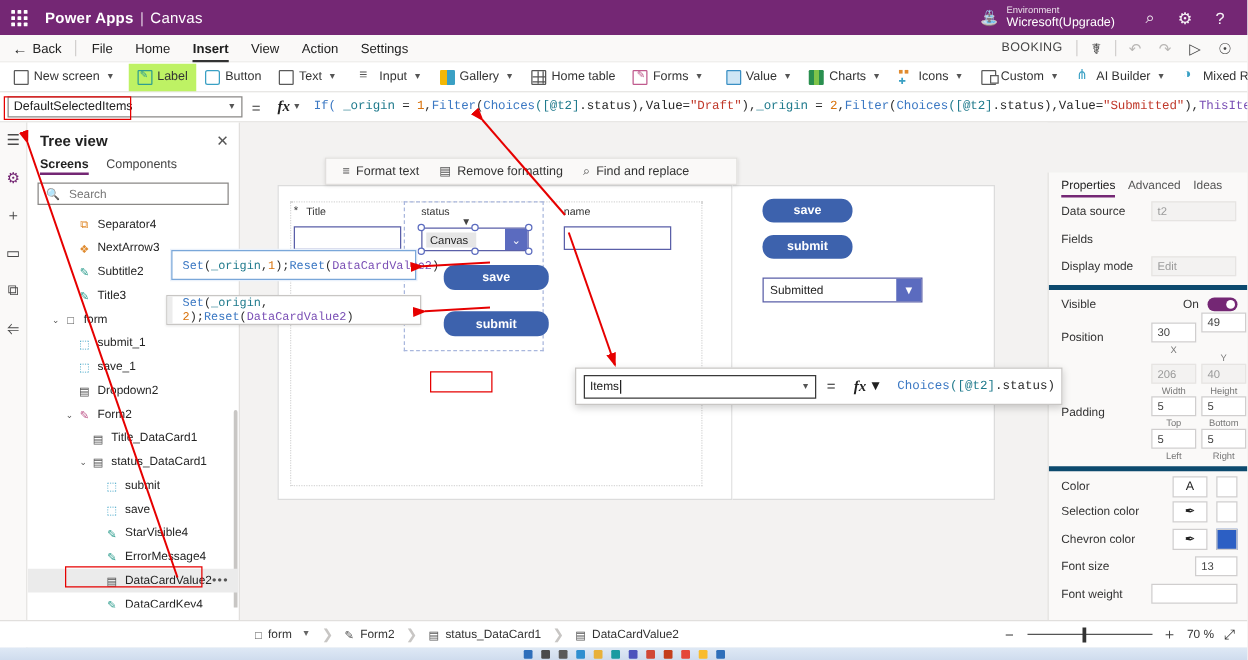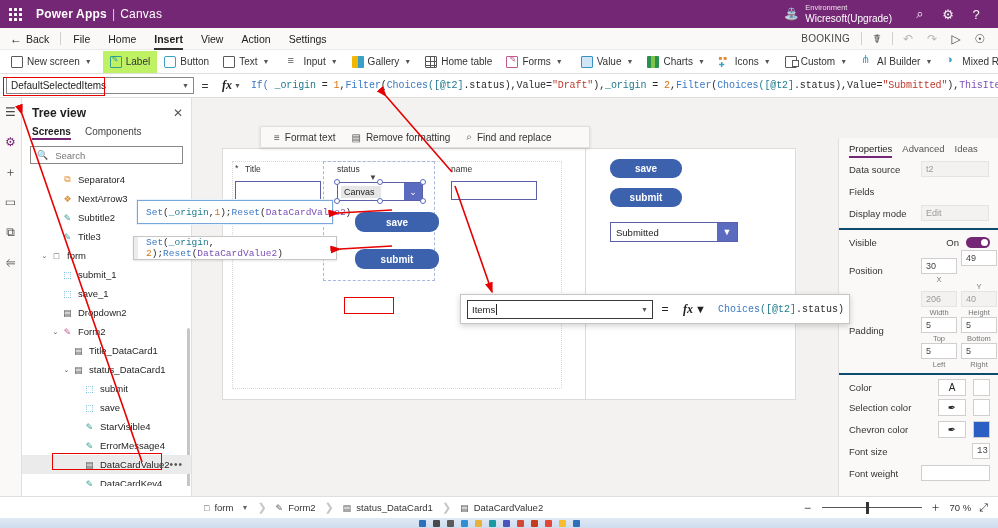--- a/index.html
+++ b/index.html
@@ -233,21 +233,21 @@
   .ptab { font-size:9.5px; color:#555; padding-bottom:4px; cursor:pointer; position:relative; }
   .ptab.active { color:#222; }
   .ptab.active:after { content:""; position:absolute; left:0; right:0; bottom:0; height:2px; background:#742774; }
   .prow { display:flex; align-items:center; min-height:22px; padding:0 8px 0 10px; font-size:9.5px; color:#333; }
   .prow .plabel { width:72px; flex:0 0 72px; color:#333; }
   .pinput {
     height:16px; border:1px solid #d0cece; background:#fff; font-size:9px;
     display:flex; align-items:center; padding:0 4px; color:#444; cursor:text;
   }
   .pinput.ro { background:#f3f2f1; color:#9a9a9a; border-color:#e6e4e2; }
-  .psect { border-top:2px solid #0c4a6e; margin-top:4px; padding-top:4px; }
+  .psect { border-top:4px solid #0c4a6e; margin-top:4px; padding-top:4px; }
   .plink { color:#742774; font-size:9.5px; cursor:pointer; }
   .ptoggle { margin-left:auto; display:flex; align-items:center; gap:7px; }
   .sw { width:24px; height:11px; border-radius:6px; background:#742774; position:relative; }
   .sw i { position:absolute; right:2px; top:2px; width:7px;height:7px;border-radius:50%;background:#fff; }
   .pnum { display:flex; flex-direction:column; align-items:center; gap:1px; }
   .pnum .cap { font-size:7.5px; color:#777; }
   .pbtn {
     width:28px; height:17px; border:1px solid #d0cece; background:#fff;
     display:flex; align-items:center; justify-content:center; font-size:10px; cursor:pointer; color:#222;
   }
@@ -717,21 +717,21 @@
   <div class="prow">
     <span class="plabel">Chevron color</span>
     <span class="ptoggle">
       <span class="pbtn">✒</span>
       <span class="swatch" style="background:#2c5fc4;"></span>
     </span>
   </div>
   <div class="prow">
     <span class="plabel">Font size</span>
     <span class="ptoggle">
-      <span class="pinput" style="width:18px;font-family:Liberation Mono, monospace;">13</span>
+      <span class="pinput" style="width:34px;">13</span>
     </span>
   </div>
   <div class="prow">
     <span class="plabel">Font weight</span>
     <span class="pinput" style="width:70px;">
       
       
     </span>
   </div>
 

